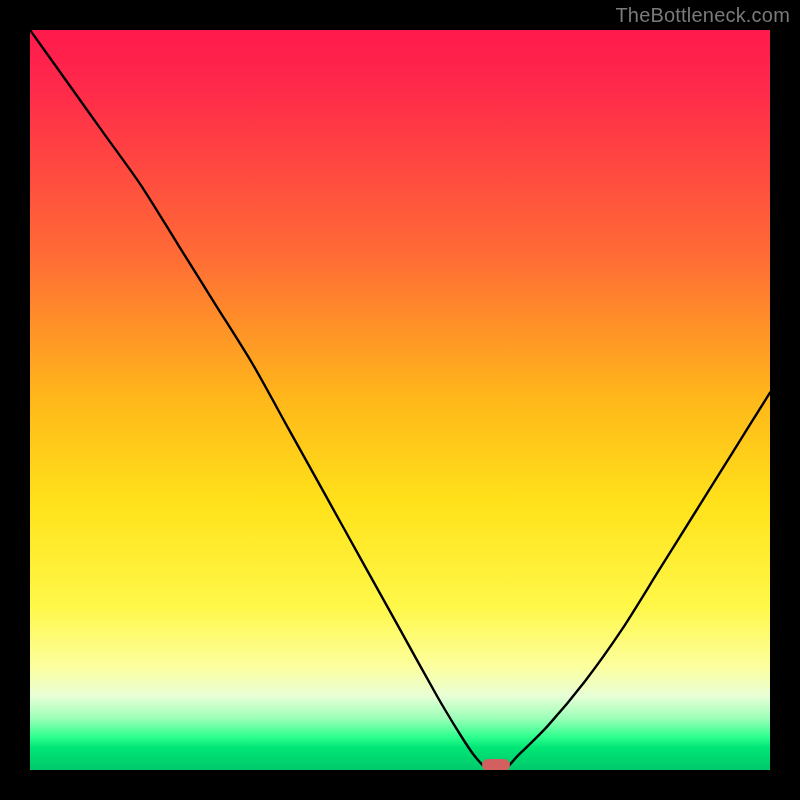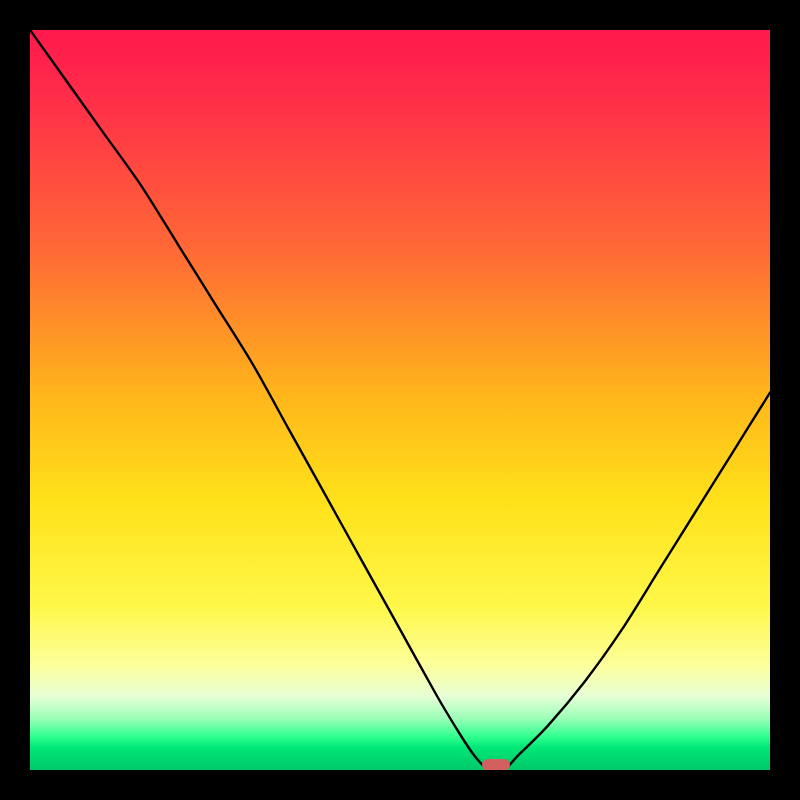--- a/index.html
+++ b/index.html
@@ -71,20 +71,21 @@
     border-radius: 6px;
     background: #d2605e;
     transform: translate(-50%, -50%);
     z-index: 5;
   }
 </style>
 </head>
 <body>
 
 <div class="frame">
+  <div class="watermark">TheBottleneck.com</div>
   <div class="plot-area">
     <div class="gradient"></div>
     <svg class="curve" viewBox="0 0 740 740" preserveAspectRatio="none">
       <path id="curve-path" fill="none" stroke="#000000" stroke-width="2.4" stroke-linecap="round" stroke-linejoin="round" d="M 0.00 0.00 C 4.93 6.91, 27.13 37.99, 37.00 51.80 C 46.87 65.61, 64.13 89.79, 74.00 103.60 C 83.87 117.41, 101.13 140.60, 111.00 155.40 C 120.87 170.20, 138.13 198.81, 148.00 214.60 C 157.87 230.39, 175.13 258.01, 185.00 273.80 C 194.87 289.59, 212.13 316.23, 222.00 333.00 C 231.87 349.77, 249.13 381.84, 259.00 399.60 C 268.87 417.36, 286.13 448.44, 296.00 466.20 C 305.87 483.96, 323.13 515.04, 333.00 532.80 C 342.87 550.56, 360.13 581.64, 370.00 599.40 C 379.87 617.16, 399.11 652.19, 407.00 666.00 C 414.89 679.81, 424.27 695.11, 429.20 703.00 C 434.13 710.89, 440.05 720.27, 444.00 725.20 C 447.95 730.13, 454.85 738.03, 458.80 740.00 C 462.75 741.97, 469.65 741.97, 473.60 740.00 C 477.55 738.03, 482.48 731.12, 488.40 725.20 C 494.32 719.28, 509.12 705.47, 518.00 695.60 C 526.88 685.73, 545.13 664.03, 555.00 651.20 C 564.87 638.37, 582.13 614.20, 592.00 599.40 C 601.87 584.60, 619.13 555.99, 629.00 540.20 C 638.87 524.41, 656.13 496.79, 666.00 481.00 C 675.87 465.21, 693.13 437.59, 703.00 421.80 C 712.87 406.01, 735.07 370.49, 740.00 362.60"></path>
     </svg>
     <div class="marker" id="marker" style="left: 466.2px; top: 735px; background: rgb(210, 96, 94);"></div>
   </div>
 </div>
 
 </body></html>

